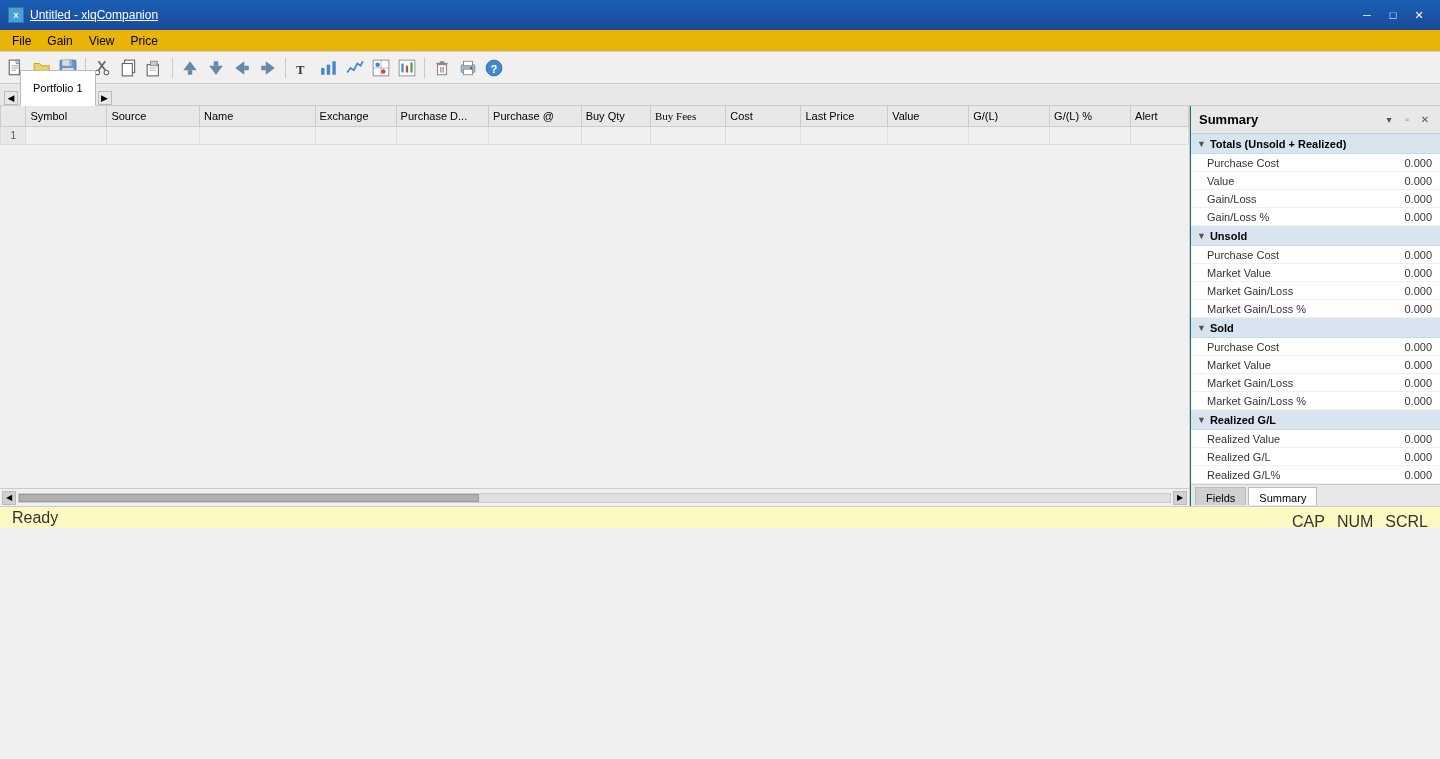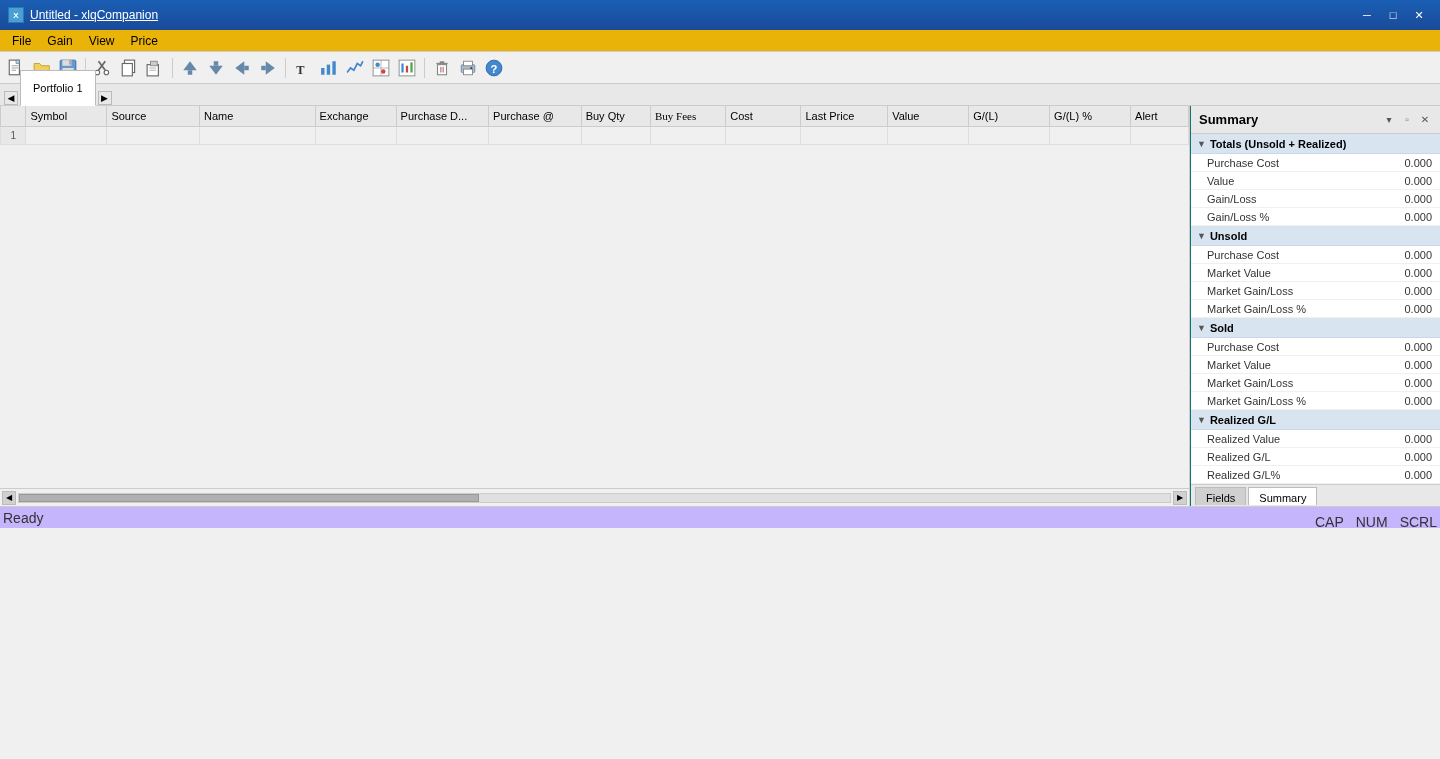--- a/index.html
+++ b/index.html
@@ -311,27 +311,27 @@
       display: flex; align-items: flex-end;
       margin-right: 2px;
     }
     .bottom-tab.active {
       background: white;
     }
 
     
     #status-bar {
       height: 22px;
-      background: #c4b5fd;
+      background: #fef9c3;
       border-top: 1px solid #ccc;
       display: flex;
       align-items: center;
       justify-content: space-between;
-      padding: 0 3px;
-      font-size: 14px;
+      padding: 0 12px;
+      font-size: 16px;
       color: #333;
     }
     #status-right {
       display: flex;
       gap: 12px;
       margin-top: 8px;
     }
 
     
     .tb-icon { width: 18px; height: 18px; }

